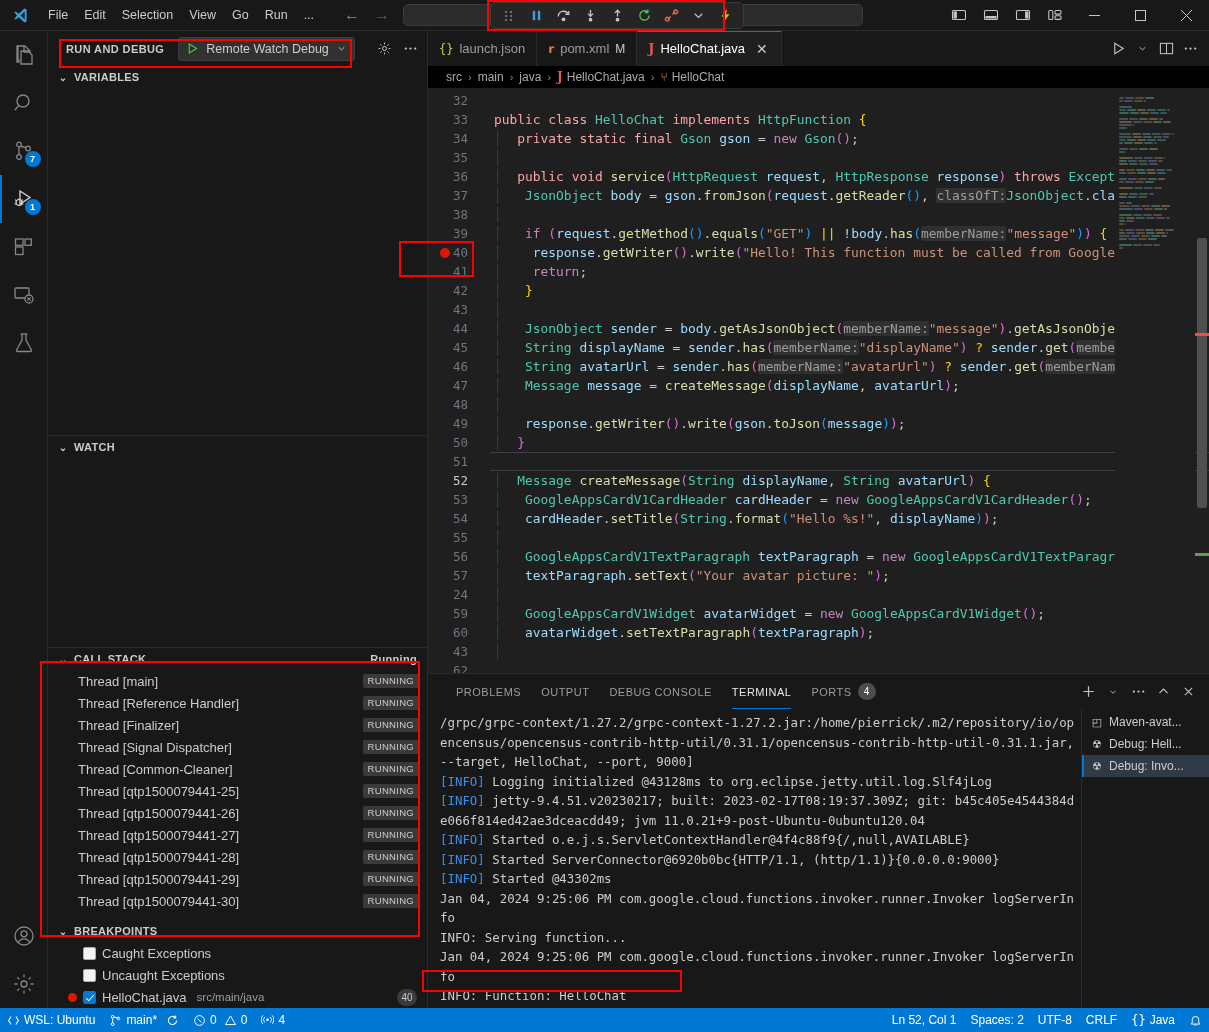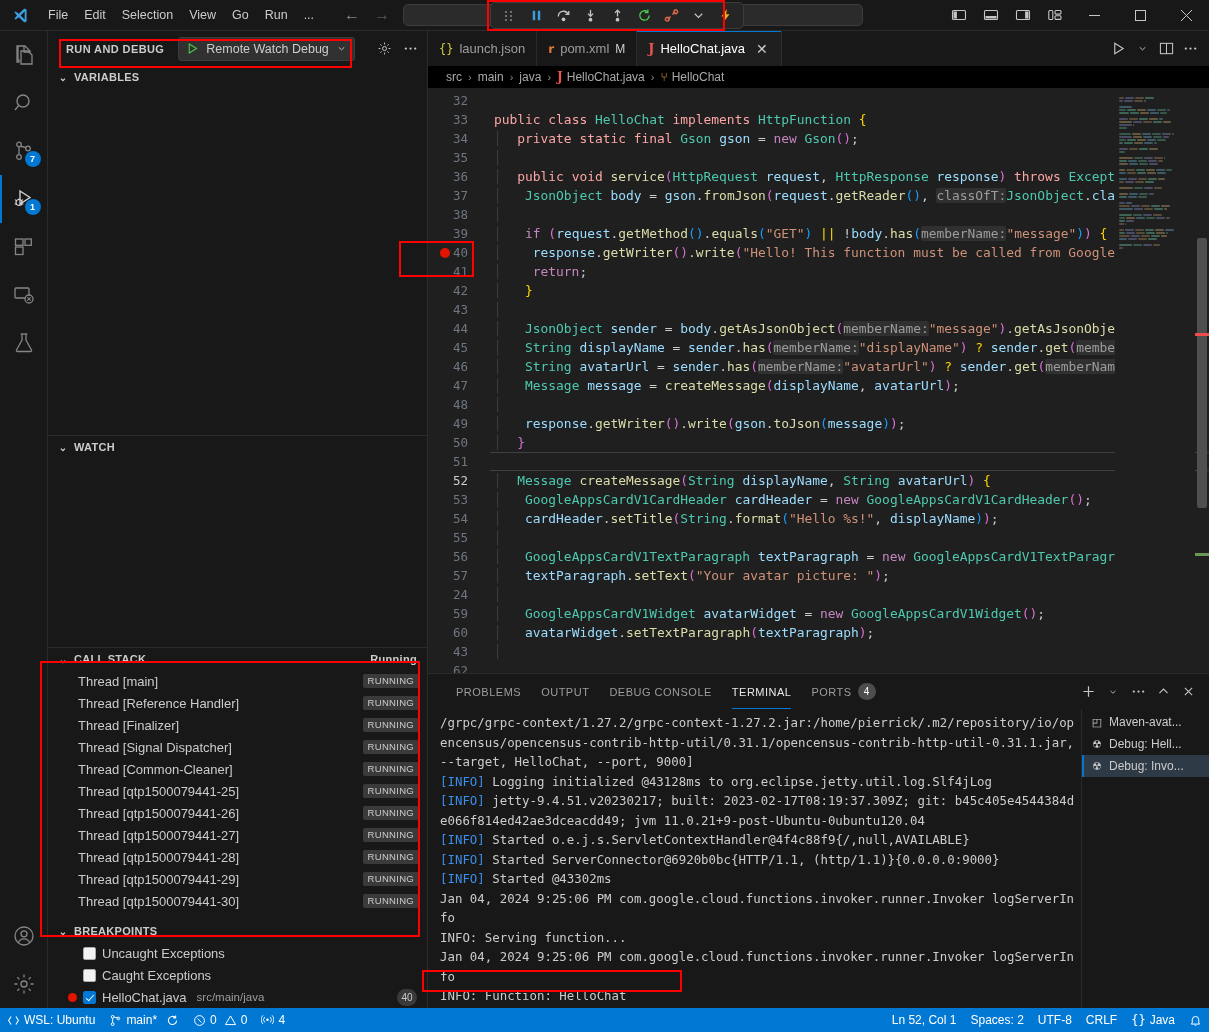--- a/index.html
+++ b/index.html
@@ -533,25 +533,25 @@
           </div>
         </div>
 
       <div class="section-head">
         <span class="chev">⌄</span>
         <span>BREAKPOINTS</span>
       </div>
       <div id="breakpoints-body">
           <div class="bp-row" style="padding-left: 35px;">
             <span class="cbox"></span>
-            <span>Uncaught Exceptions</span>
+            <span>Caught Exceptions</span>
           </div>
           <div class="bp-row" style="padding-left: 35px;">
             <span class="cbox"></span>
-            <span>Caught Exceptions</span>
+            <span>Uncaught Exceptions</span>
           </div>
           <div class="bp-row" style="padding-left: 20px;">
             <span class="bp-dot"></span>
             <span class="cbox checked"></span>
             <span>HelloChat.java</span>
             <span class="bp-path">src/main/java</span>
             <span class="bp-linebadge">40</span>
           </div>
         </div>
     </div>

